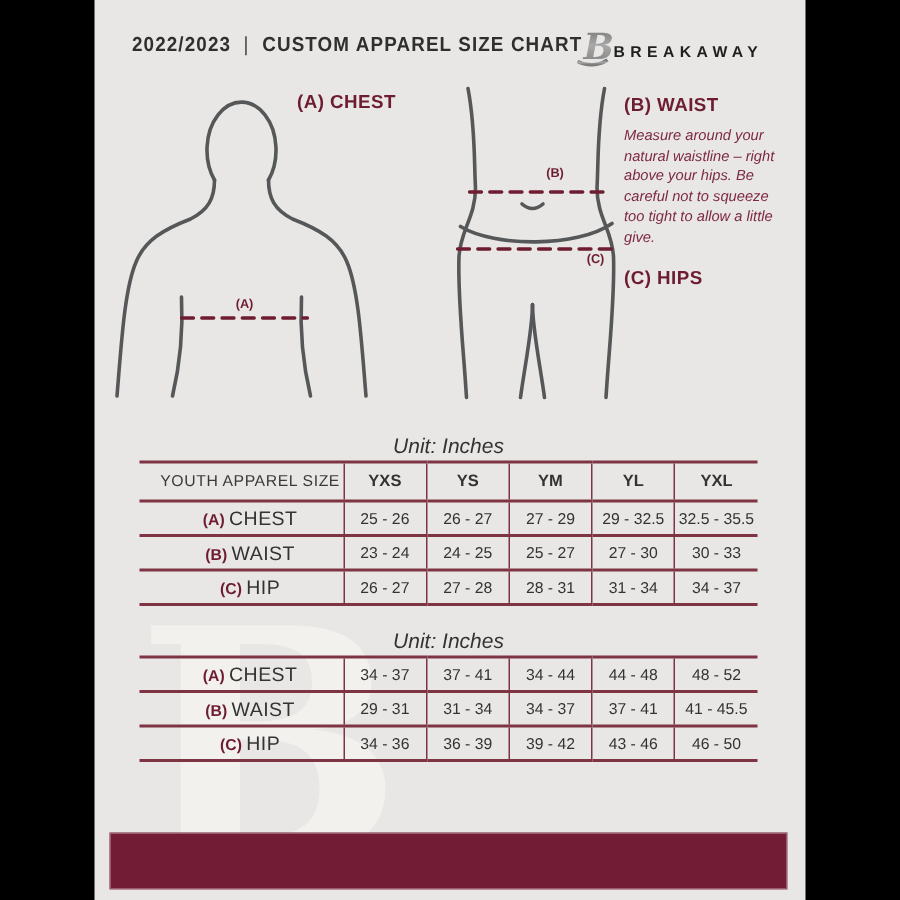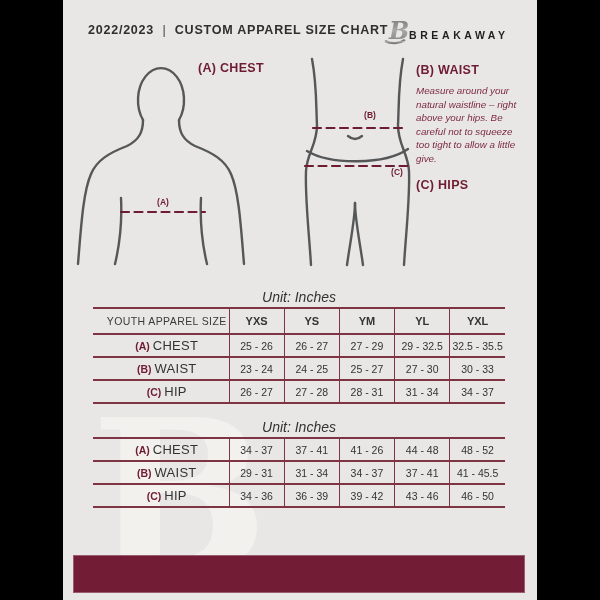--- a/index.html
+++ b/index.html
@@ -198,21 +198,21 @@
         <col>
         <col>
         <col>
         <col>
       </colgroup>
     <tbody>
     <tr>
       <td><span class="pfx">(A)</span> <span class="row-lbl">CHEST</span></td>
       <td>34 - 37</td>
       <td>37 - 41</td>
-      <td>41 - 26</td>
+      <td>34 - 44</td>
       <td>44 - 48</td>
       <td>48 - 52</td>
     </tr>
     <tr>
       <td><span class="pfx">(B)</span> <span class="row-lbl">WAIST</span></td>
       <td>29 - 31</td>
       <td>31 - 34</td>
       <td>34 - 37</td>
       <td>37 - 41</td>
       <td>41 - 45.5</td>

